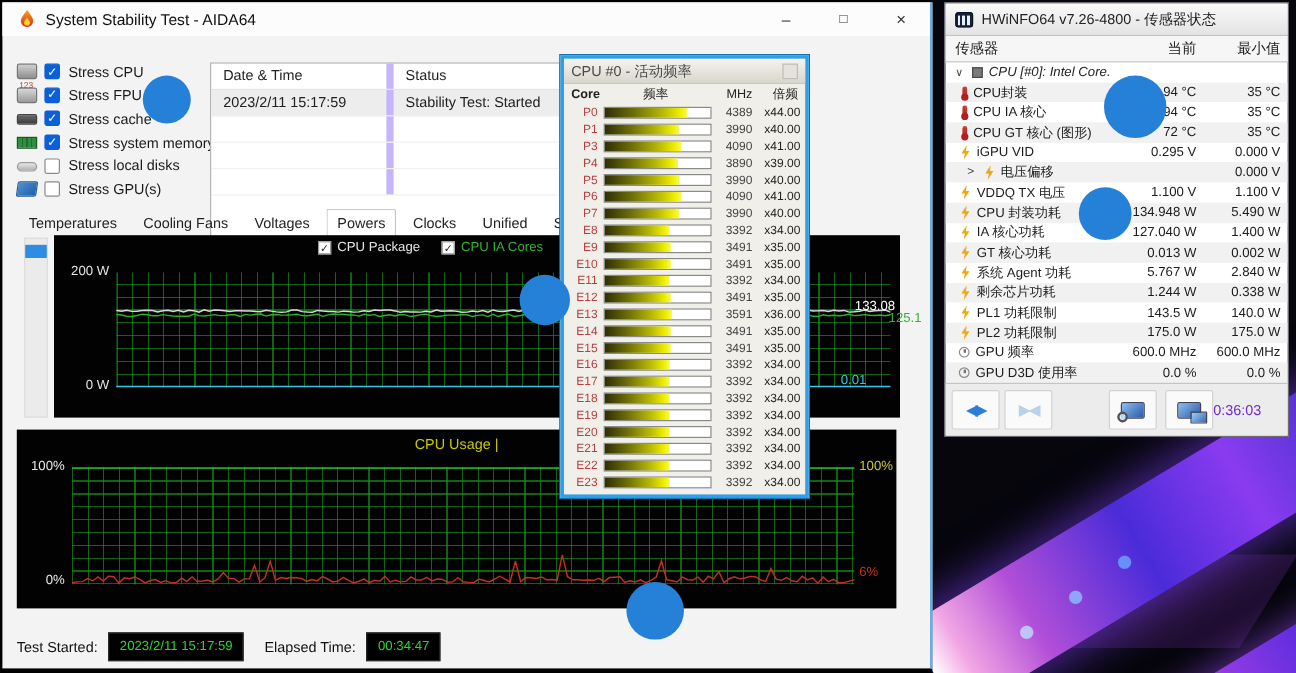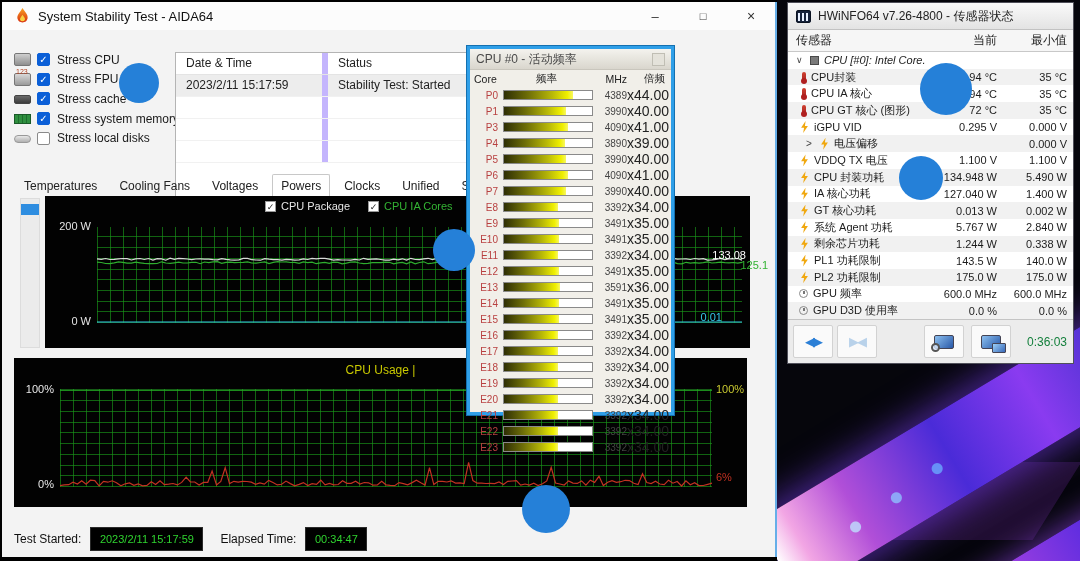--- a/index.html
+++ b/index.html
@@ -91,28 +91,28 @@
   .sbox{background:#000;border:1px solid #2a2a2a;color:#2fd32f;font-size:11px;height:24px;display:flex;align-items:center;justify-content:center;margin-right:17px;}
   .sbox.b0{width:66px;} .sbox.b1{width:113px;} .sbox.b2{width:62px;}
 
   
   .fpanel{position:absolute;left:467px;top:46px;width:207px;height:369px;z-index:10;
     border:3px solid #2f9fe8;box-shadow:0 0 0 1px #1470b0;background:#f1efe9;display:flex;flex-direction:column;}
   .ftitle{height:21px;background:linear-gradient(#f4f3ee,#d9d6cd);display:flex;align-items:center;padding:0 6px;flex:none;border-bottom:1px solid #c9c6bd;}
   .ftxt{font-size:12px;color:#4a4a4a;flex:1;}
   .fbtn{width:13px;height:13px;background:#e4e2da;border:1px solid #c0beb4;}
   .fhead{height:17px;display:flex;align-items:center;font-size:10.5px;color:#222;flex:none;padding:0 4px;}
-  .fh0{width:26px;text-align:left;} .fh1{flex:1;text-align:center;} .fh2{width:34px;text-align:right;} .fh3{width:40px;text-align:right;padding-right:2px;}
+  .fh0{width:26px;text-align:right;font-weight:bold;} .fh1{flex:1;text-align:center;} .fh2{width:34px;text-align:right;} .fh3{width:40px;text-align:right;padding-right:2px;}
   .fbody{flex:1;display:flex;flex-direction:column;padding:0 4px 3px;}
   .frow{flex:1;display:flex;align-items:center;}
   .fcore{width:24px;text-align:right;font-size:10px;color:#b84040;flex:none;}
   .fbar{flex:1;height:10px;border:1px solid #8a8a8a;background:#fff;margin:0 4px 0 5px;position:relative;}
   .ffill{position:absolute;left:0;top:0;height:100%;background:linear-gradient(90deg,#2e2e04 0%,#6e6e08 35%,#b8b808 70%,#f0f000 92%,#f8f860 100%);}
   .fmhz{width:30px;text-align:right;font-size:10px;color:#444;flex:none;}
-  .fmult{width:40px;text-align:right;font-size:14px;color:#222;flex:none;}
+  .fmult{width:40px;text-align:right;font-size:10px;color:#222;flex:none;}
 
   
   .hw{position:absolute;left:787px;top:2px;width:287px;height:362px;background:#fff;border:1px solid #50505a;z-index:3;display:flex;flex-direction:column;}
   .hwtitle{height:27px;background:linear-gradient(#fafafa,#e3e3e3);border-bottom:1px solid #c2c2c2;display:flex;align-items:center;padding:0 8px;flex:none;}
   .hwicon{width:15px;height:13px;border-radius:3px;background:#16223a;margin-right:7px;
     box-shadow:inset 0 0 0 1px #0a1220;position:relative;overflow:hidden;}
   .hwicon::after{content:"";position:absolute;left:2px;top:3px;width:11px;height:8px;
     background:repeating-linear-gradient(90deg,#e8f0ff 0 2px,transparent 2px 4px);}
   .hwtext{font-size:12px;color:#222;white-space:nowrap;}
   .hwhead{height:22px;display:flex;align-items:center;background:#f6f6f6;border-bottom:1px solid #c8c8c8;font-size:12px;color:#222;flex:none;}
@@ -135,21 +135,21 @@
   .hmin{width:76px;text-align:right;padding-right:6px;flex:none;}
   .hwtool{height:44px;background:#ececec;border-top:1px solid #c4c4c4;position:relative;flex:none;}
   .tbtn{position:absolute;top:5px;width:40px;height:33px;background:#fafafa;border:1px solid #d2d2d2;border-radius:2px;
     display:flex;align-items:center;justify-content:center;}
   .tb1{left:5px;color:#2b7fd6;font-size:13px;letter-spacing:-2px;}
   .tb2{left:49px;color:#b9d2ea;font-size:13px;letter-spacing:-2px;}
   .tb3{left:136px;} .tb4{left:183px;}
   .mon{width:20px;height:14px;background:linear-gradient(135deg,#8cc0f0,#2858a8);border:1px solid #445;border-radius:2px;position:relative;}
   .mag{position:absolute;left:-4px;bottom:-4px;width:9px;height:9px;border:2px solid #555;border-radius:50%;background:rgba(220,235,255,.8);}
   .mon2{position:absolute;right:-6px;bottom:-5px;width:14px;height:10px;background:linear-gradient(135deg,#9cd0f8,#3868b8);border:1px solid #445;border-radius:1px;}
-  .hwtime{position:absolute;right:6px;top:15px;font-size:12px;color:#15803d;}
+  .hwtime{position:absolute;right:22px;top:15px;font-size:12px;color:#6d28d9;}
 
   
   .cc{position:absolute;border-radius:50%;background:#2580d8;z-index:50;}
   .c1{left:119px;top:63px;width:40px;height:40px;}
   .c2{left:920px;top:63px;width:52px;height:52px;}
   .c3{left:899px;top:156px;width:44px;height:44px;}
   .c4{left:433px;top:229px;width:42px;height:42px;}
   .c5{left:522px;top:485px;width:48px;height:48px;}
 
   svg.chartsvg{position:absolute;left:0;top:0;width:100%;height:100%;overflow:visible;}
@@ -202,20 +202,25 @@
         </div>
         <div class="srow">
           <span class="hicon mem-icon"></span>
           <span class="cb on">✓</span>
           <span class="slabel">Stress system memory</span>
         </div>
         <div class="srow">
           <span class="hicon disk-icon"></span>
           <span class="cb"></span>
           <span class="slabel">Stress local disks</span>
+        </div>
+        <div class="srow">
+          <span class="hicon gpu-icon"></span>
+          <span class="cb"></span>
+          <span class="slabel">Stress GPU(s)</span>
         </div>
       </div>
 
     <div class="events">
       <div class="erowh">
           <div class="ecell">Date &amp; Time</div>
           <div class="ecell st">Status</div>
         </div>
       <div>
           <div class="erow hl">

